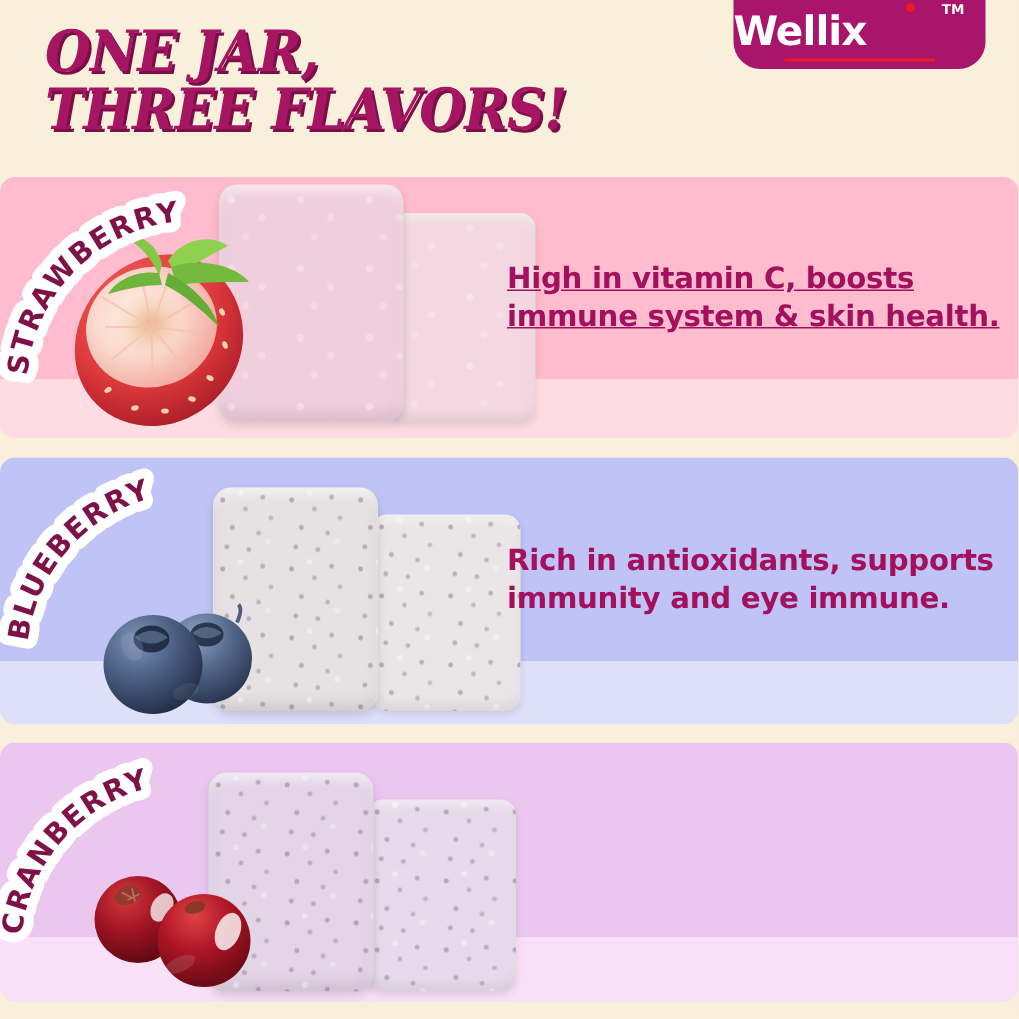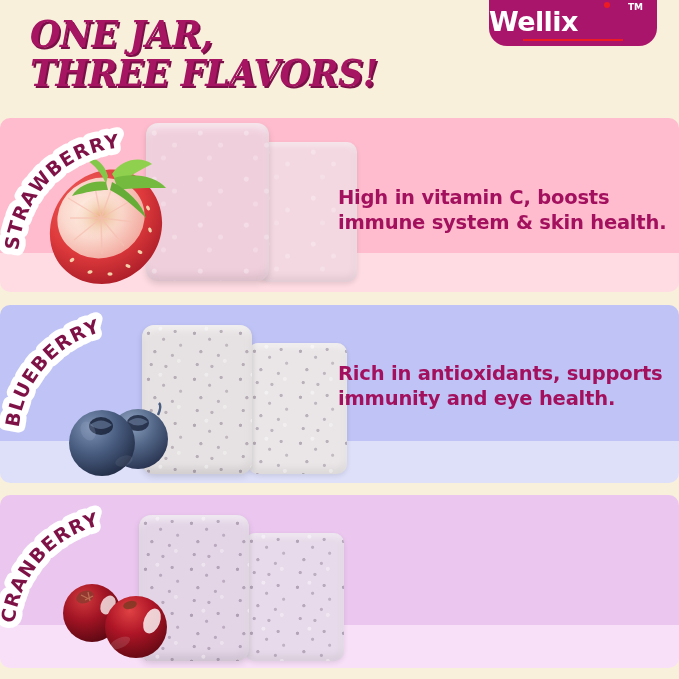--- a/index.html
+++ b/index.html
@@ -245,21 +245,21 @@
     </div>
 
     <div class="flavor-badge" style="left:-6px; top:-6px;">
       <svg viewBox="0 0 170 170">
         <path id="arc-0" d="M24,146 A112,112 0 0 1 150,36" fill="none"></path>
         <text class="badge-stroke"><textPath href="#arc-0" startOffset="4%" id="arc-0-s">STRAWBERRY</textPath></text>
         <text class="badge-text"><textPath href="#arc-0" startOffset="4%" id="arc-0-t">STRAWBERRY</textPath></text>
       </svg>
     </div>
 
-    <div class="panel-text" style="top:67px;">High in vitamin C, boosts
+    <div class="panel-text" style="top:55px;text-decoration:underline;">High in vitamin C, boosts
 immune system &amp; skin health.</div>
   </div>
 
   <div class="panel" id="panel-1" style="top:305px; height:178px;">
     <div class="panel-main" id="panel-1-main" style="height: 136px; background: rgb(191, 195, 245);"></div>
     <div class="panel-shelf" id="panel-1-shelf" style="height: 42px; background: rgb(222, 224, 250);"></div>
 
     <div class="tablet back" id="t1b" style="left: 248px; top: 38px; width: 99px; height: 131px; background: rgb(234, 230, 231); box-shadow: rgba(0, 0, 0, 0.1) 0px 2px 5px, rgba(0, 0, 0, 0.08) 0px -4px 8px inset, rgba(255, 255, 255, 0.55) 0px 3px 7px inset;">
       <div class="tablet-speckle" id="t1bs" style="background-image: radial-gradient(circle at 14% 18%, rgba(60, 40, 70, 0.55) 0px, rgba(60, 40, 70, 0.55) 1.3px, transparent 2px), radial-gradient(circle at 47% 31%, rgba(60, 40, 70, 0.45) 0px, rgba(60, 40, 70, 0.45) 1.1px, transparent 2px), radial-gradient(circle at 72% 14%, rgba(60, 40, 70, 0.5) 0px, rgba(60, 40, 70, 0.5) 1.2px, transparent 2px), radial-gradient(circle at 28% 58%, rgba(60, 40, 70, 0.5) 0px, rgba(60, 40, 70, 0.5) 1.3px, transparent 2px), radial-gradient(circle at 66% 66%, rgba(60, 40, 70, 0.45) 0px, rgba(60, 40, 70, 0.45) 1.1px, transparent 2px), radial-gradient(circle at 20% 86%, rgba(60, 40, 70, 0.5) 0px, rgba(60, 40, 70, 0.5) 1.2px, transparent 2px), radial-gradient(circle at 84% 44%, rgba(60, 40, 70, 0.4) 0px, rgba(60, 40, 70, 0.4) 1.1px, transparent 2px), radial-gradient(circle at 52% 90%, rgba(60, 40, 70, 0.45) 0px, rgba(60, 40, 70, 0.45) 1.2px, transparent 2px), radial-gradient(circle at 40% 8%, rgba(255, 255, 255, 0.7) 0px, rgba(255, 255, 255, 0.7) 1.6px, transparent 2.4px), radial-gradient(circle at 80% 78%, rgba(255, 255, 255, 0.6) 0px, rgba(255, 255, 255, 0.6) 1.6px, transparent 2.4px); background-size: 46px 46px;"></div>
     </div>
@@ -297,21 +297,21 @@
 
     <div class="flavor-badge" style="left:-6px; top:-12px;">
       <svg viewBox="0 0 170 170">
         <path id="arc-1" d="M24,146 A112,112 0 0 1 150,36" fill="none"></path>
         <text class="badge-stroke"><textPath href="#arc-1" startOffset="6%" id="arc-1-s">BLUEBERRY</textPath></text>
         <text class="badge-text"><textPath href="#arc-1" startOffset="6%" id="arc-1-t">BLUEBERRY</textPath></text>
       </svg>
     </div>
 
     <div class="panel-text" style="top:56px;">Rich in antioxidants, supports
-immunity and eye health.</div>
+immunity and eye immune.</div>
   </div>
 
   <div class="panel" id="panel-2" style="top:495px; height:173px;">
     <div class="panel-main" id="panel-2-main" style="height: 130px; background: rgb(235, 199, 240);"></div>
     <div class="panel-shelf" id="panel-2-shelf" style="height: 43px; background: rgb(248, 224, 249);"></div>
 
     <div class="tablet back" id="t2b" style="left: 245px; top: 38px; width: 99px; height: 128px; background: rgb(231, 218, 234); box-shadow: rgba(0, 0, 0, 0.1) 0px 2px 5px, rgba(0, 0, 0, 0.08) 0px -4px 8px inset, rgba(255, 255, 255, 0.55) 0px 3px 7px inset;">
       <div class="tablet-speckle" id="t2bs" style="background-image: radial-gradient(circle at 14% 18%, rgba(60, 40, 70, 0.55) 0px, rgba(60, 40, 70, 0.55) 1.3px, transparent 2px), radial-gradient(circle at 47% 31%, rgba(60, 40, 70, 0.45) 0px, rgba(60, 40, 70, 0.45) 1.1px, transparent 2px), radial-gradient(circle at 72% 14%, rgba(60, 40, 70, 0.5) 0px, rgba(60, 40, 70, 0.5) 1.2px, transparent 2px), radial-gradient(circle at 28% 58%, rgba(60, 40, 70, 0.5) 0px, rgba(60, 40, 70, 0.5) 1.3px, transparent 2px), radial-gradient(circle at 66% 66%, rgba(60, 40, 70, 0.45) 0px, rgba(60, 40, 70, 0.45) 1.1px, transparent 2px), radial-gradient(circle at 20% 86%, rgba(60, 40, 70, 0.5) 0px, rgba(60, 40, 70, 0.5) 1.2px, transparent 2px), radial-gradient(circle at 84% 44%, rgba(60, 40, 70, 0.4) 0px, rgba(60, 40, 70, 0.4) 1.1px, transparent 2px), radial-gradient(circle at 52% 90%, rgba(60, 40, 70, 0.45) 0px, rgba(60, 40, 70, 0.45) 1.2px, transparent 2px), radial-gradient(circle at 40% 8%, rgba(255, 255, 255, 0.7) 0px, rgba(255, 255, 255, 0.7) 1.6px, transparent 2.4px), radial-gradient(circle at 80% 78%, rgba(255, 255, 255, 0.6) 0px, rgba(255, 255, 255, 0.6) 1.6px, transparent 2.4px); background-size: 46px 46px;"></div>
     </div>
     <div class="tablet" id="t2f" style="left: 139px; top: 20px; width: 110px; height: 146px; background: rgb(227, 212, 230); box-shadow: rgba(0, 0, 0, 0.13) 0px 3px 6px, rgba(0, 0, 0, 0.1) 0px -5px 9px inset, rgba(255, 255, 255, 0.65) 0px 4px 8px inset;">

